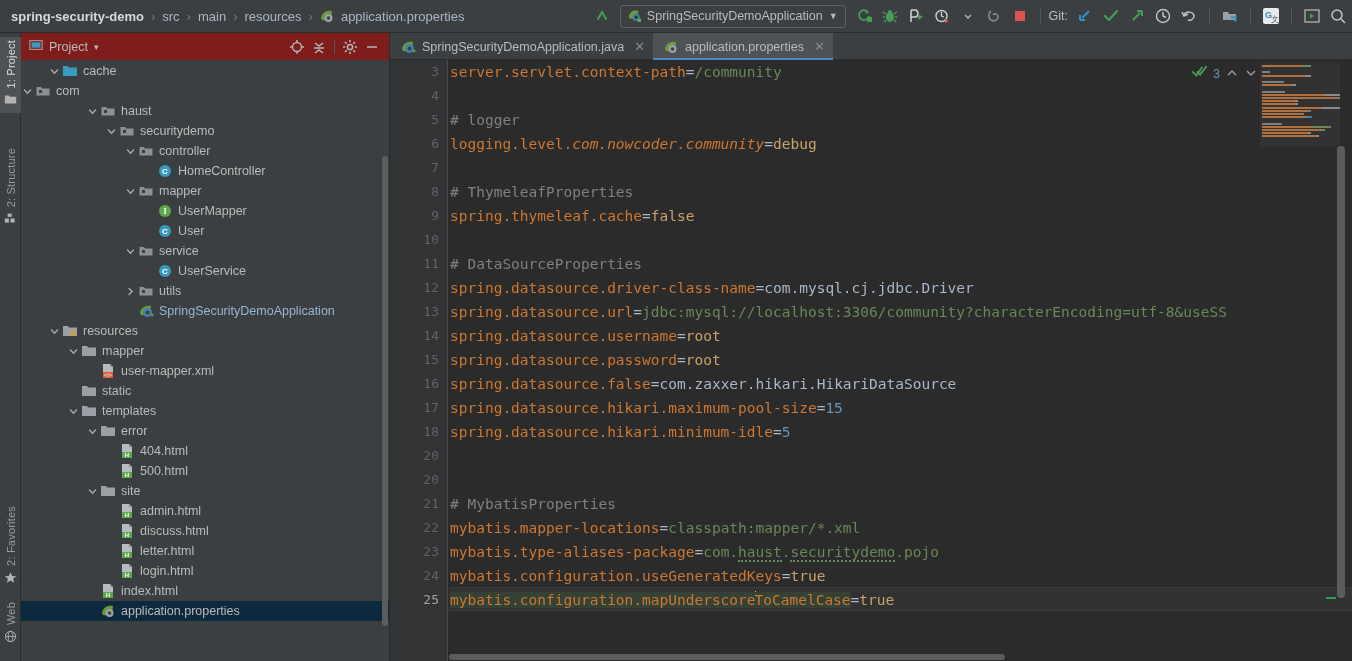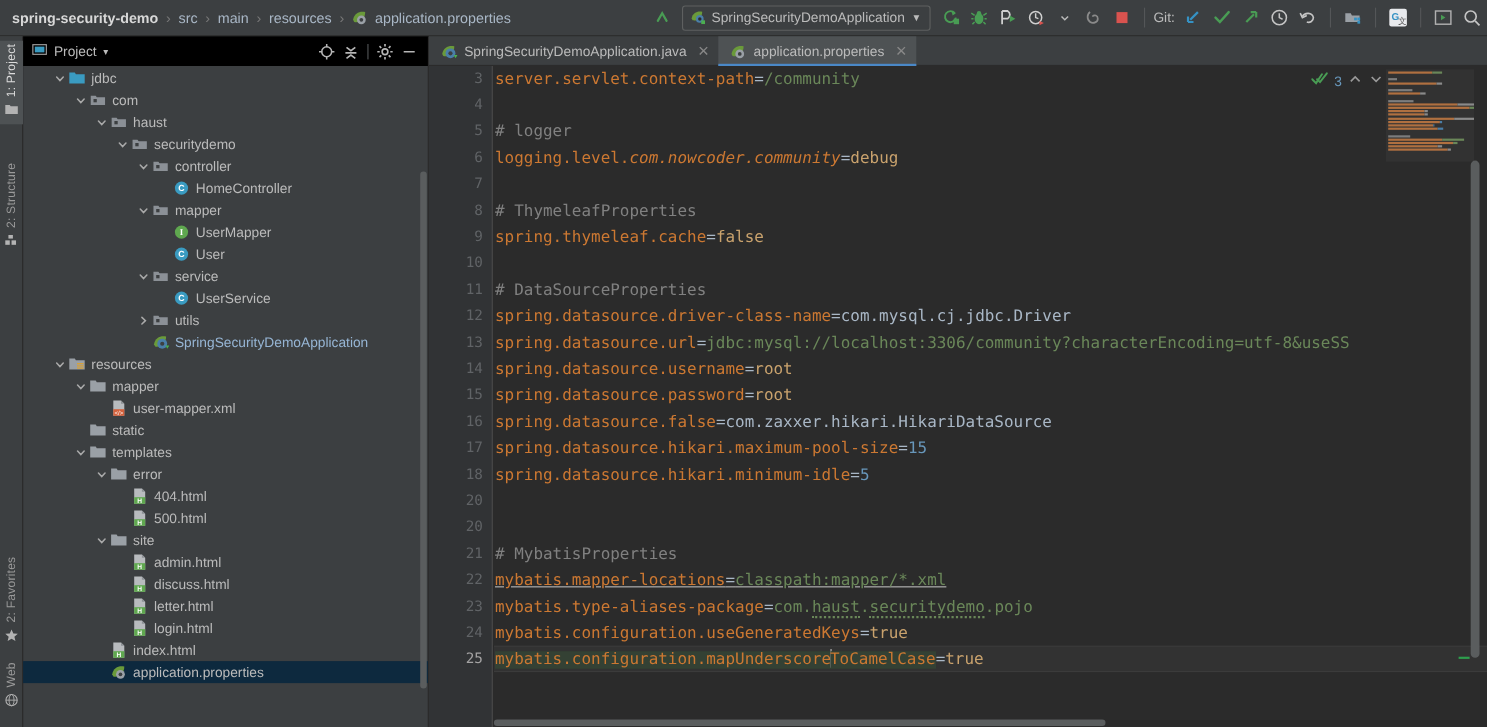--- a/index.html
+++ b/index.html
@@ -62,21 +62,21 @@
     letter-spacing: 0.2px; white-space: nowrap;
     padding: 3px 0;
   }
   .rail-btn.active { background: #4e5254; }
   .rail-btn.active .rail-text { color: #dcdcdc; }
   .rail-ico { padding: 2px 0 4px 0; }
 
   
   .project-panel {
     position: absolute; left: 21px; top: 33px; width: 369px; height: 628px;
-    background: #000000; border-right: 1px solid #2b2b2b;
+    background: #7f1d1d; border-right: 1px solid #2b2b2b;
     display: flex; flex-direction: column;
   }
   .panel-header {
     height: 27px; display: flex; align-items: center;
     padding: 0 6px 0 8px; flex: 0 0 auto;
   }
   .panel-title { font-size: 12.5px; color: #bbbbbb; margin-left: 6px; }
   .panel-header-spacer { flex: 1 1 auto; }
   .panel-btn { width: 22px; height: 22px; display: flex; align-items: center; justify-content: center; }
   .panel-sep { width: 1px; height: 14px; background: #545658; margin: 0 4px; }
@@ -453,23 +453,23 @@
           <span class="arrow">
             <svg width="11" height="11" viewBox="0 0 11 11">
               <path d="M2.5 4 L5.5 7.2 L8.5 4" stroke="#a9a9a9" stroke-width="1.4" fill="none" stroke-linecap="round"></path>
             </svg>
           </span>
           <span class="ticon">
             <svg width="16" height="16" viewBox="0 0 16 16">
               <path d="M1 3 L6 3 L7 4.5 L15 4.5 L15 13 L1 13 Z" fill="#3a9bc1"></path>
             </svg>
           </span>
-          <span class="tlabel">jdbc</span>
-        </div>
-        <div class="trow" style="padding-left: 46px;">
+          <span class="tlabel">cache</span>
+        </div>
+        <div class="trow" style="">
           <span class="arrow">
             <svg width="11" height="11" viewBox="0 0 11 11">
               <path d="M2.5 4 L5.5 7.2 L8.5 4" stroke="#a9a9a9" stroke-width="1.4" fill="none" stroke-linecap="round"></path>
             </svg>
           </span>
           <span class="ticon">
             <svg width="16" height="16" viewBox="0 0 16 16">
               <path d="M1.5 4 L6 4 L7 5.5 L14.5 5.5 L14.5 12.5 L1.5 12.5 Z" fill="#8b9096"></path>
               <rect x="4" y="7" width="3" height="3" fill="#3c3f41"></rect>
             </svg>
@@ -863,21 +863,21 @@
           <div class="cline" style="top: 192px;"><span class="cm"># DataSourceProperties</span></div>
           <div class="cline" style="top: 216px;"><span class="k">spring.datasource.driver-class-name</span><span class="eq">=</span><span class="v">com.mysql.cj.jdbc.Driver</span></div>
           <div class="cline" style="top: 240px;"><span class="k">spring.datasource.url</span><span class="eq">=</span><span class="vg">jdbc:mysql://localhost:3306/community?characterEncoding=utf-8&amp;useSS</span></div>
           <div class="cline" style="top: 264px;"><span class="k">spring.datasource.username</span><span class="eq">=</span><span class="vy">root</span></div>
           <div class="cline" style="top: 288px;"><span class="k">spring.datasource.password</span><span class="eq">=</span><span class="vy">root</span></div>
           <div class="cline" style="top: 312px;"><span class="k">spring.datasource.false</span><span class="eq">=</span><span class="v">com.zaxxer.hikari.HikariDataSource</span></div>
           <div class="cline" style="top: 336px;"><span class="k">spring.datasource.hikari.maximum-pool-size</span><span class="eq">=</span><span class="vb">15</span></div>
           <div class="cline" style="top: 360px;"><span class="k">spring.datasource.hikari.minimum-idle</span><span class="eq">=</span><span class="vb">5</span></div>
           <div class="cline" style="top: 408px;"></div>
           <div class="cline" style="top: 432px;"><span class="cm"># MybatisProperties</span></div>
-          <div class="cline" style="top: 456px; text-decoration: underline;"><span class="k">mybatis.mapper-locations</span><span class="eq">=</span><span class="vg">classpath:mapper/*.xml</span></div>
+          <div class="cline" style="top: 456px;"><span class="k">mybatis.mapper-locations</span><span class="eq">=</span><span class="vg">classpath:mapper/*.xml</span></div>
           <div class="cline" style="top: 480px;"><span class="k">mybatis.type-aliases-package</span><span class="eq">=</span><span class="vg">com.</span><span class="vg sq">haust</span><span class="vg">.</span><span class="vg sq">securitydemo</span><span class="vg">.pojo</span></div>
           <div class="cline" style="top: 504px;"><span class="k">mybatis.configuration.useGeneratedKeys</span><span class="eq">=</span><span class="vy">true</span></div>
           <div class="caret-line" style="top: 527px;"></div>
           <div class="cline" style="top: 528px;"><span class="k hl-ident">mybatis.configuration.mapUnderscore</span><span class="caret-bar"></span><span class="k hl-ident">ToCamelCase</span><span class="eq">=</span><span class="vy">true</span></div>
         </div>
 
       <div class="inspect">
         <span>
           <svg width="16" height="14" viewBox="0 0 18 14">
               <path d="M1 7 L5 11 L11 2" stroke="#499c54" stroke-width="2" fill="none" stroke-linecap="round"></path>

